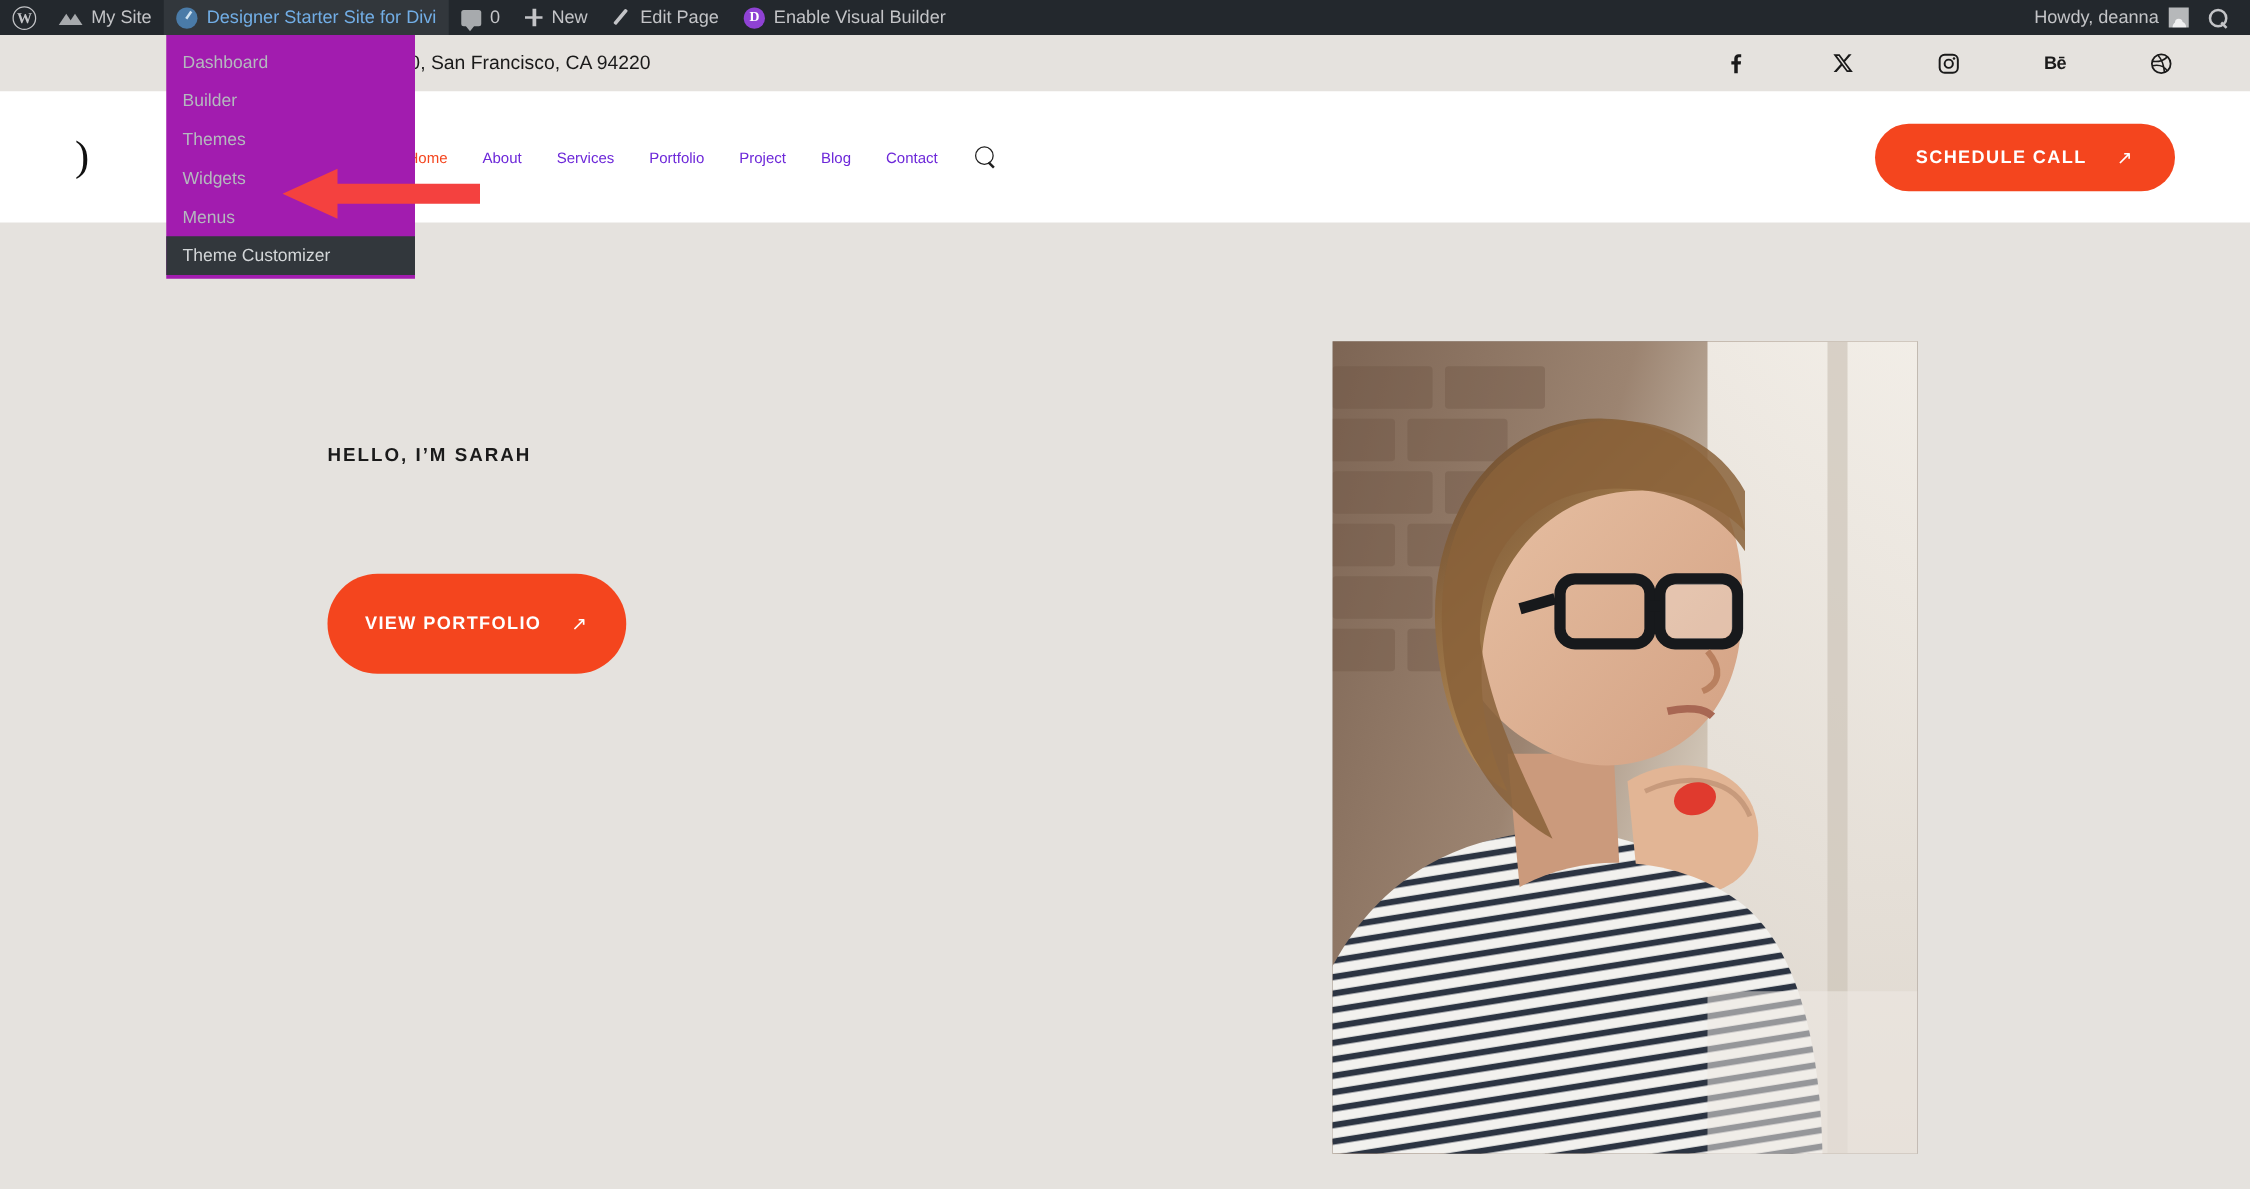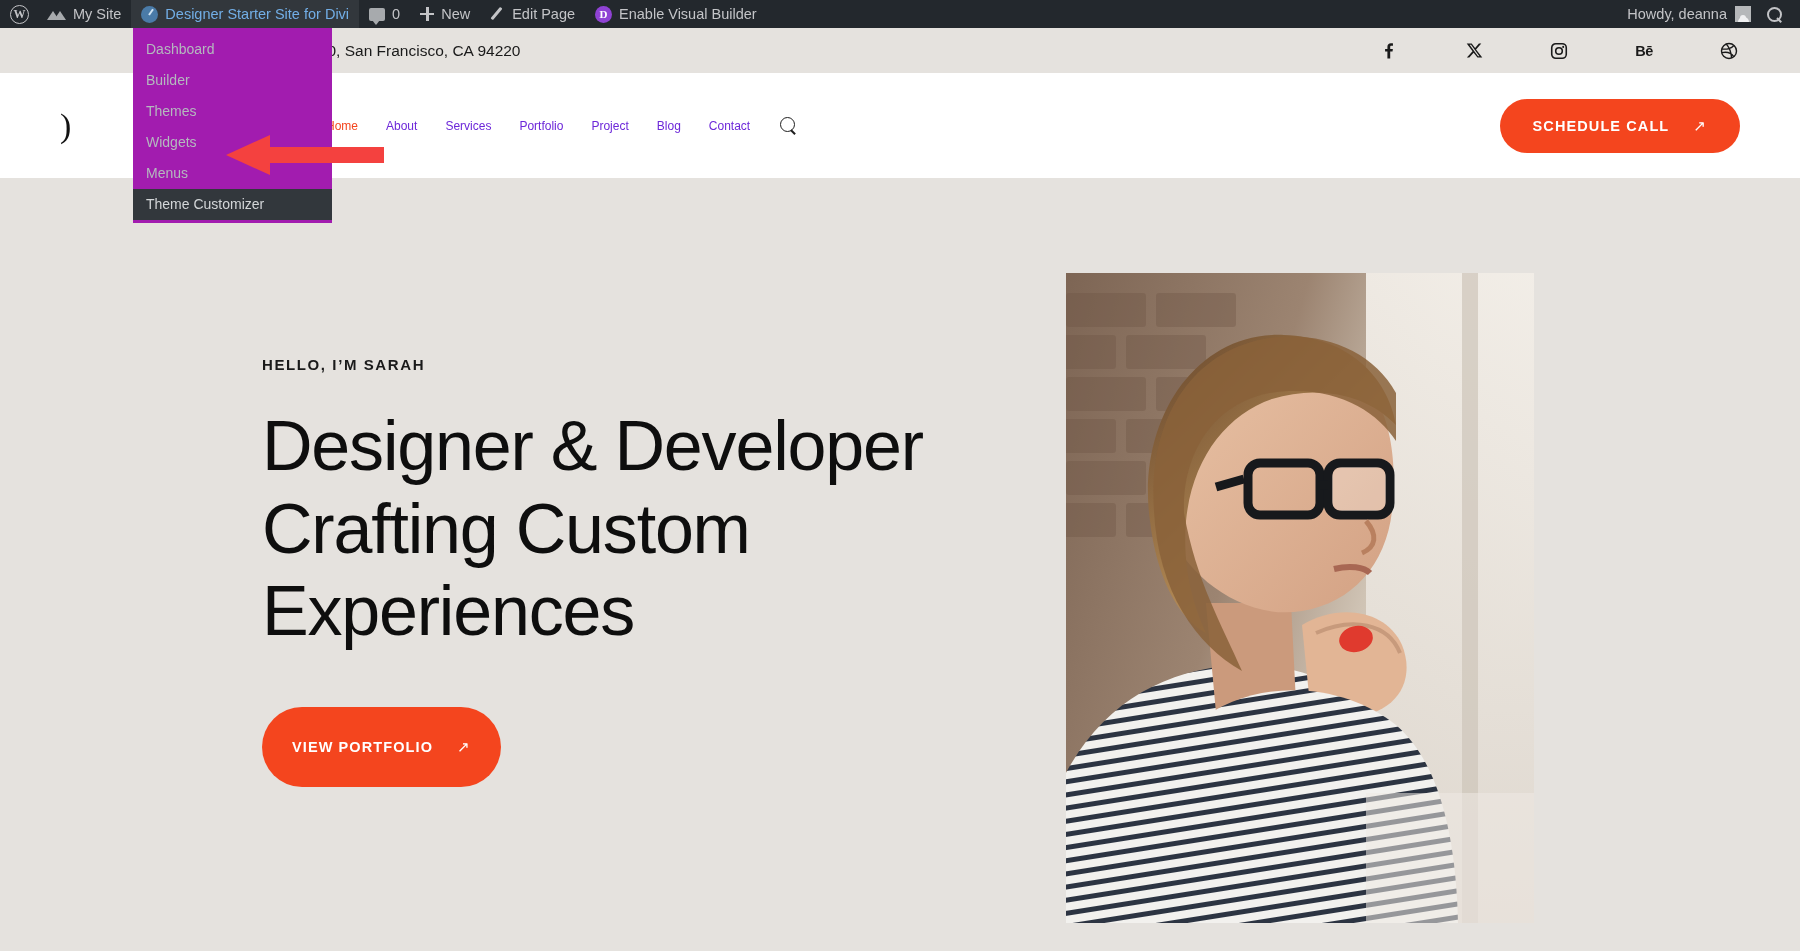--- a/index.html
+++ b/index.html
@@ -354,21 +354,20 @@
   <span class="hspacer"></span>
   <button class="btn btn-schedule">
     <span>SCHEDULE CALL</span>
     <span class="arr">↗</span>
   </button>
 </div>
 
 <div id="hero">
   <div class="hero-left">
     <div class="eyebrow">HELLO, I’M SARAH</div>
-    <h1 class="headline">Designer &amp; Developer Crafting Custom Experiences</h1>
     <button class="btn btn-portfolio">
       <span>VIEW PORTFOLIO</span>
       <span class="arr">↗</span>
     </button>
   </div>
   <div class="hero-right">
     <div id="hero-photo">
       <svg viewBox="0 0 468 650" preserveAspectRatio="xMidYMid slice" aria-hidden="true">
         <defs>
           <linearGradient id="wall" x1="0" y1="0" x2="1" y2="0.4">

